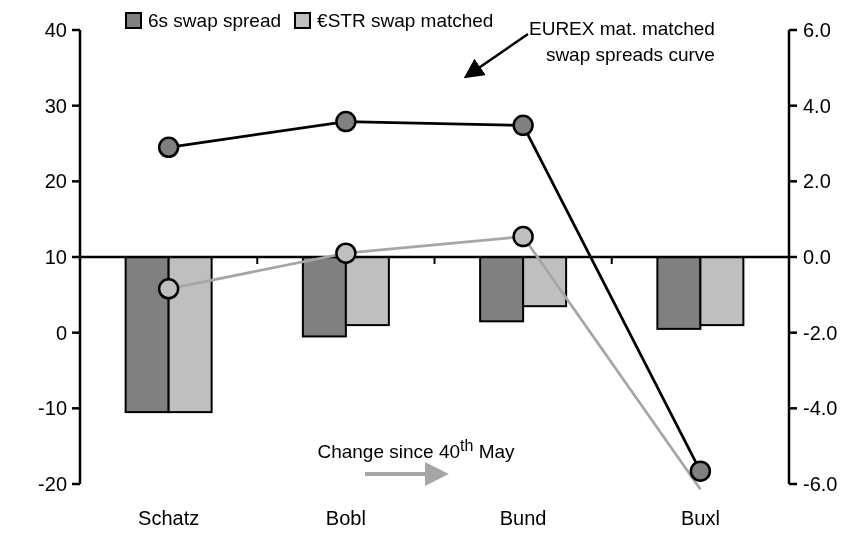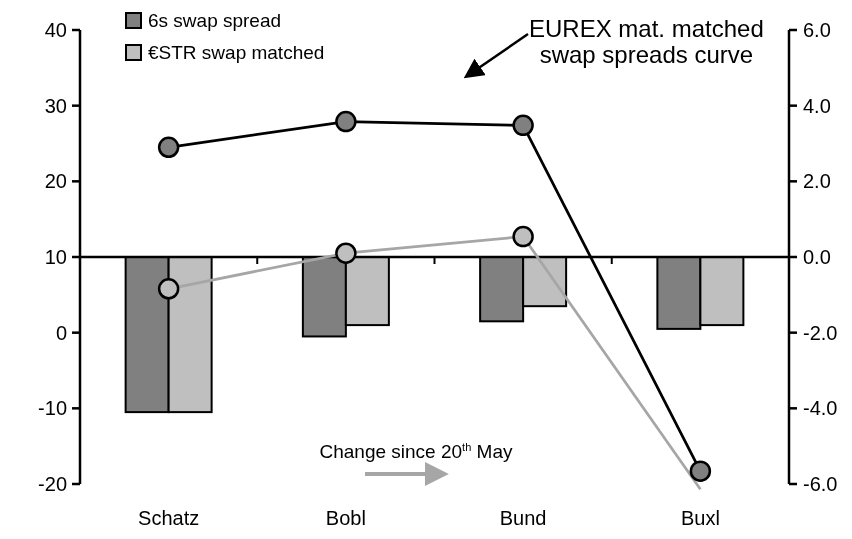--- a/index.html
+++ b/index.html
@@ -1,27 +1,27 @@
 <!DOCTYPE html>
 <html><head>
 <meta charset="utf-8">
 <style>
   html,body{margin:0;padding:0;background:#fff;color:#000;
     font-family:"Liberation Sans", sans-serif;}
   #wrap{position:relative;width:852px;height:539px;background:#fff;overflow:hidden;margin-left:12px;}
   #chart-svg{position:absolute;left:0;top:0;}
   #chart-svg text{font-family:"Liberation Sans", sans-serif;font-size:20px;fill:#000;}
-  .legend{position:absolute;left:113px;top:11px;display:flex;flex-direction:column;gap:13px;justify-content:flex-end;}
+  .legend{position:absolute;left:113px;top:11px;display:flex;flex-direction:row;gap:13px;justify-content:flex-end;}
   .legend-row{display:flex;align-items:center;gap:6px;font-size:19px;line-height:19px;}
   .legend-swatch{width:13px;height:13px;border:2px solid #000;flex:none;}
-  .curve-note{position:absolute;left:517px;top:16px;font-size:24px;line-height:26px;
-    white-space:pre-line;text-align:center;}
+  .curve-note{position:absolute;left:517px;top:16px;font-size:19px;line-height:26px;
+    white-space:pre-line;text-align:right;}
   .change-note{position:absolute;left:286px;top:441px;width:236px;text-align:center;
     font-size:19px;}
-  .change-note sup{font-size:11px;vertical-align:super;line-height:0;}
+  .change-note sup{font-size:16px;vertical-align:super;line-height:0;}
 </style>
 </head>
 <body>
 
 <div id="wrap">
 
   <svg id="chart-svg" width="852" height="539">
     <defs>
       <marker id="ah-black" viewBox="0 0 10 10" refX="8" refY="5" markerWidth="8" markerHeight="8" orient="auto">
         <path d="M0,0 L10,5 L0,10 z" fill="#000"></path>
@@ -101,16 +101,16 @@
     <div class="legend-row">
       <span class="legend-swatch" style="background: rgb(191, 191, 191);"></span>
       <span>€STR swap matched</span>
     </div>
   </div>
 
   <div class="curve-note">EUREX mat. matched
 swap spreads curve</div>
 
   <div class="change-note">
-    <span>Change since 20</span><sup>th</sup><span> May</span>
+    <span>Change since 40</span><sup>th</sup><span> May</span>
   </div>
 
 </div>
 
 </body></html>

